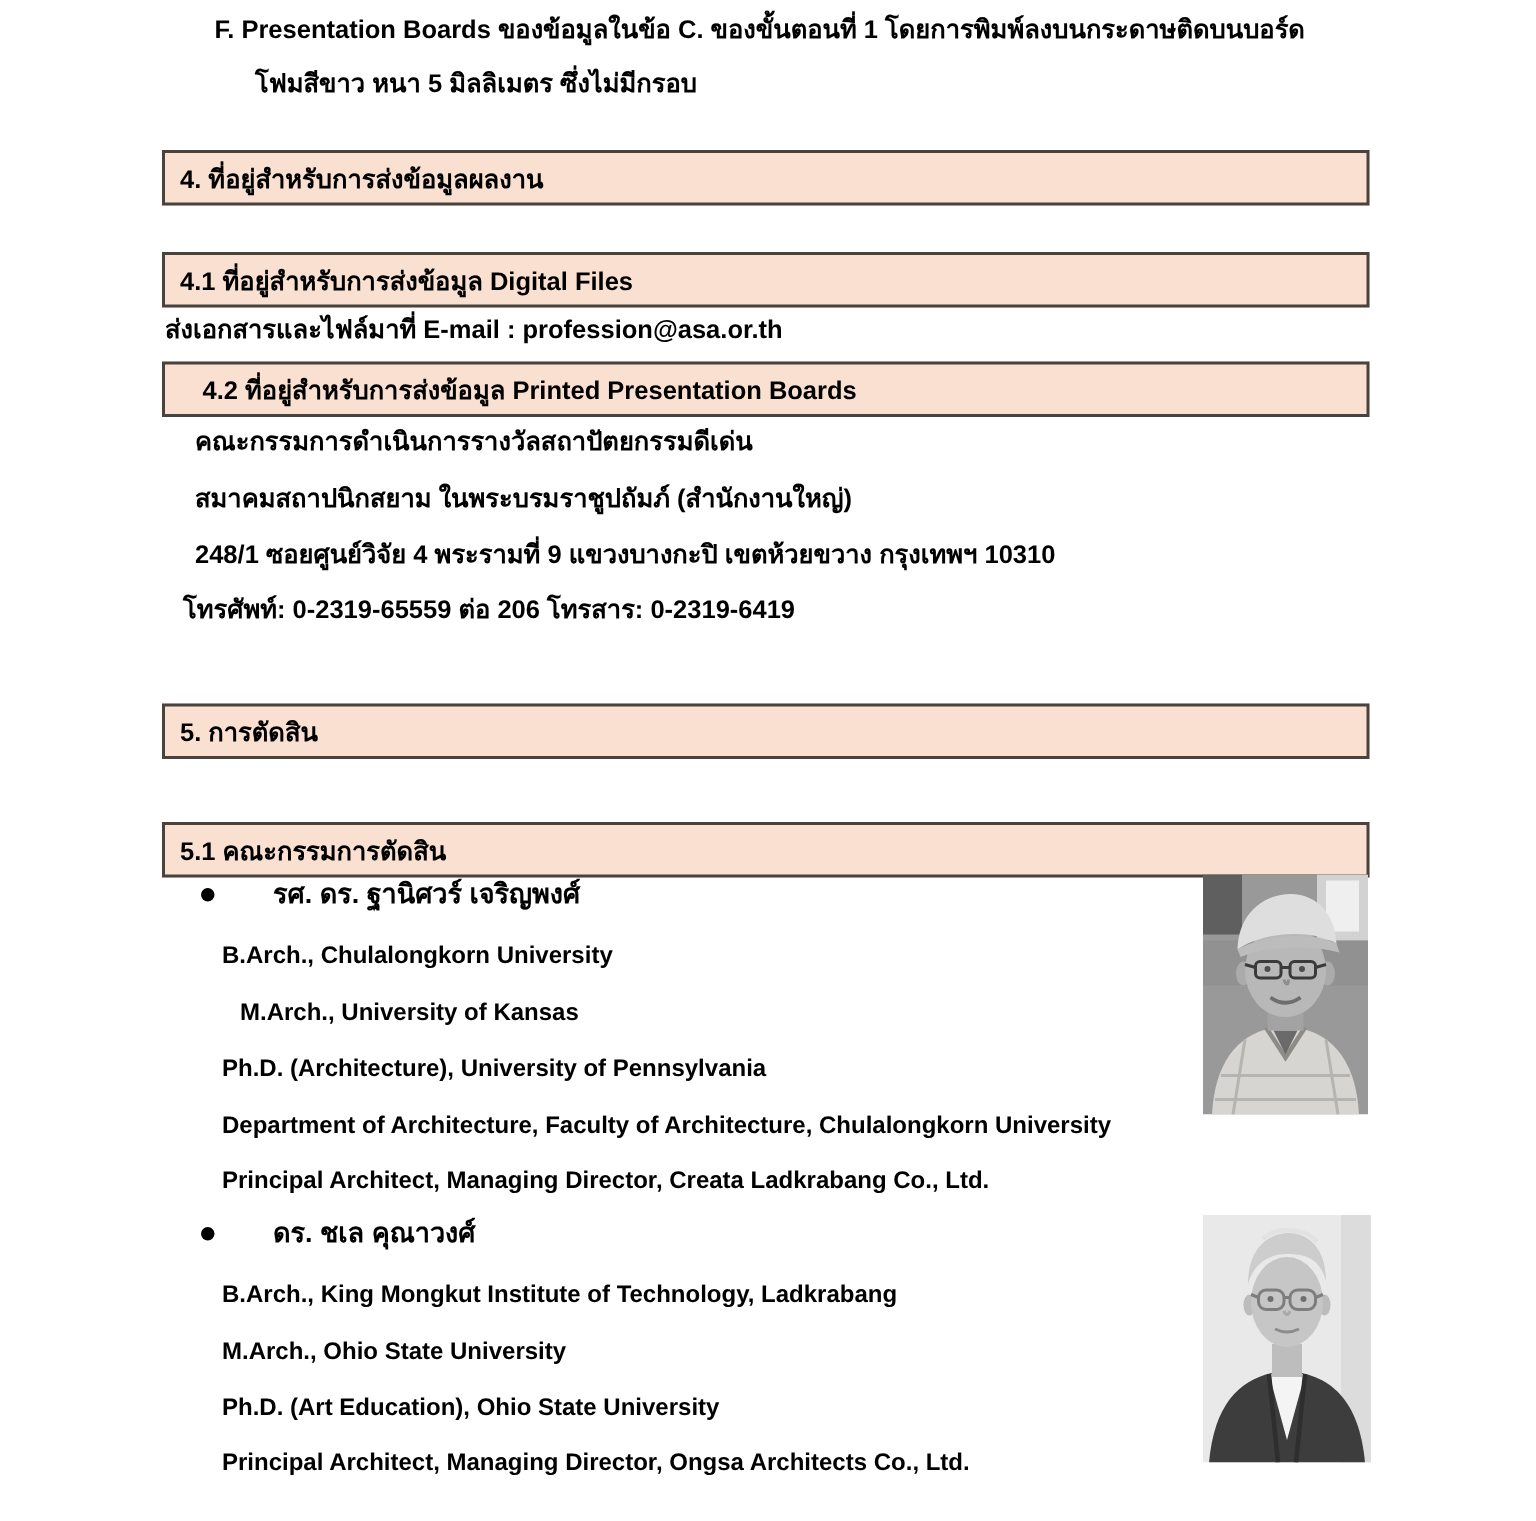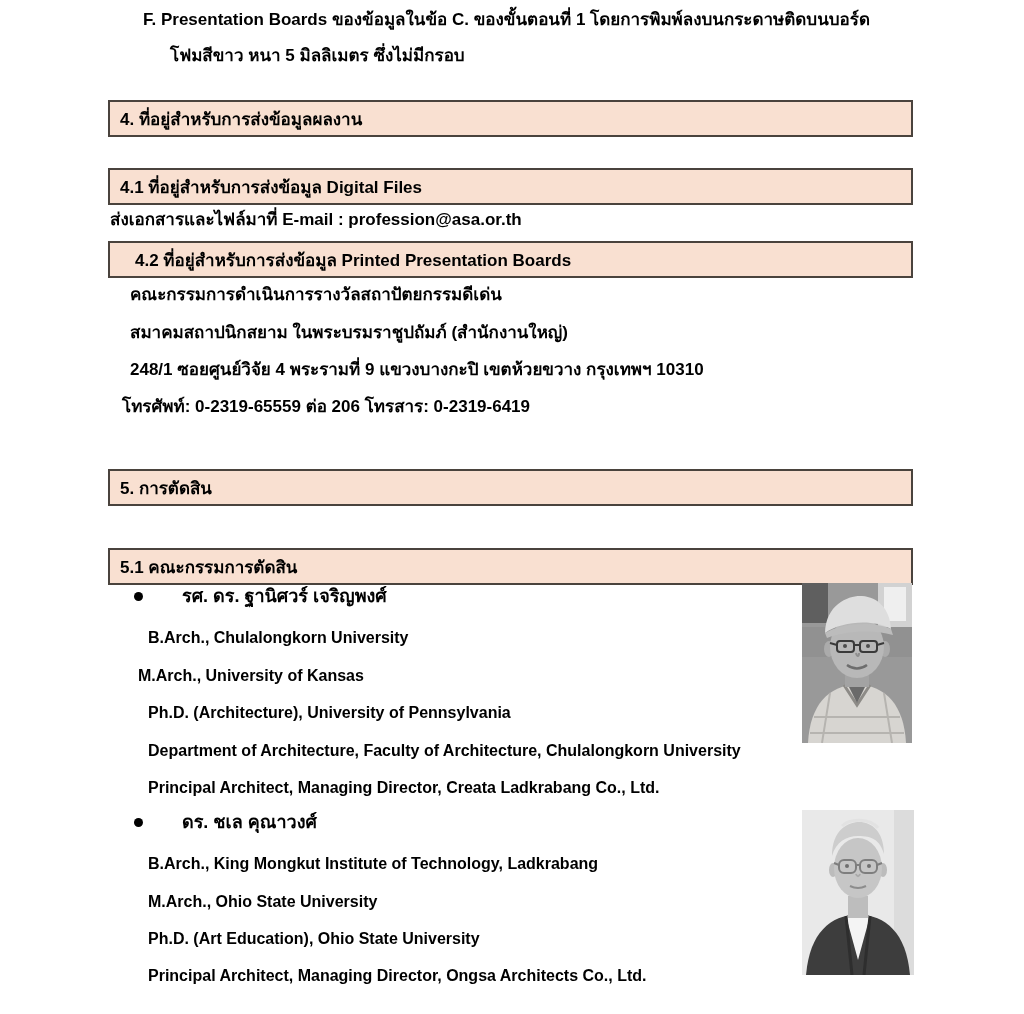--- a/index.html
+++ b/index.html
@@ -66,21 +66,21 @@
     <span>5. การตัดสิน</span>
   </div>
 
   <div class="abs bar" style="top:537px;margin-top:11px;">
     <span>5.1 คณะกรรมการตัดสิน</span>
   </div>
 
   <div class="abs dot" style="left:134px;top:592px;"></div>
   <div class="abs t18" style="left:148px;top:584px;">รศ. ดร. ฐานิศวร์ เจริญพงศ์</div>
   <div class="abs t15" style="left:148px;top:628px;">B.Arch., Chulalongkorn University</div>
-  <div class="abs t15" style="left:138px;top:666px;">M.Arch., University of Kansas</div>
+  <div class="abs t15" style="left:160px;top:666px;">M.Arch., University of Kansas</div>
   <div class="abs t15" style="left:148px;top:703px;">Ph.D. (Architecture), University of Pennsylvania</div>
   <div class="abs t15" style="left:148px;top:741px;">Department of Architecture, Faculty of Architecture, Chulalongkorn University</div>
   <div class="abs t15" style="left:148px;top:778px;">Principal Architect, Managing Director, Creata Ladkrabang Co., Ltd.</div>
 
   <svg class="photo" style="top:583px;" width="110" height="160" viewBox="0 0 110 160" role="img" aria-label="grayscale-portrait-elderly-man-flat-cap-glasses-plaid-shirt">
     <rect width="110" height="160" fill="#999999"></rect>
     <rect x="0" y="0" width="26" height="40" fill="#5f5f5f"></rect>
     <rect x="76" y="0" width="34" height="44" fill="#d2d2d2"></rect>
     <rect x="82" y="4" width="22" height="34" fill="#efefef"></rect>
     <rect x="0" y="44" width="110" height="30" fill="#8a8a8a" opacity="0.5"></rect>

